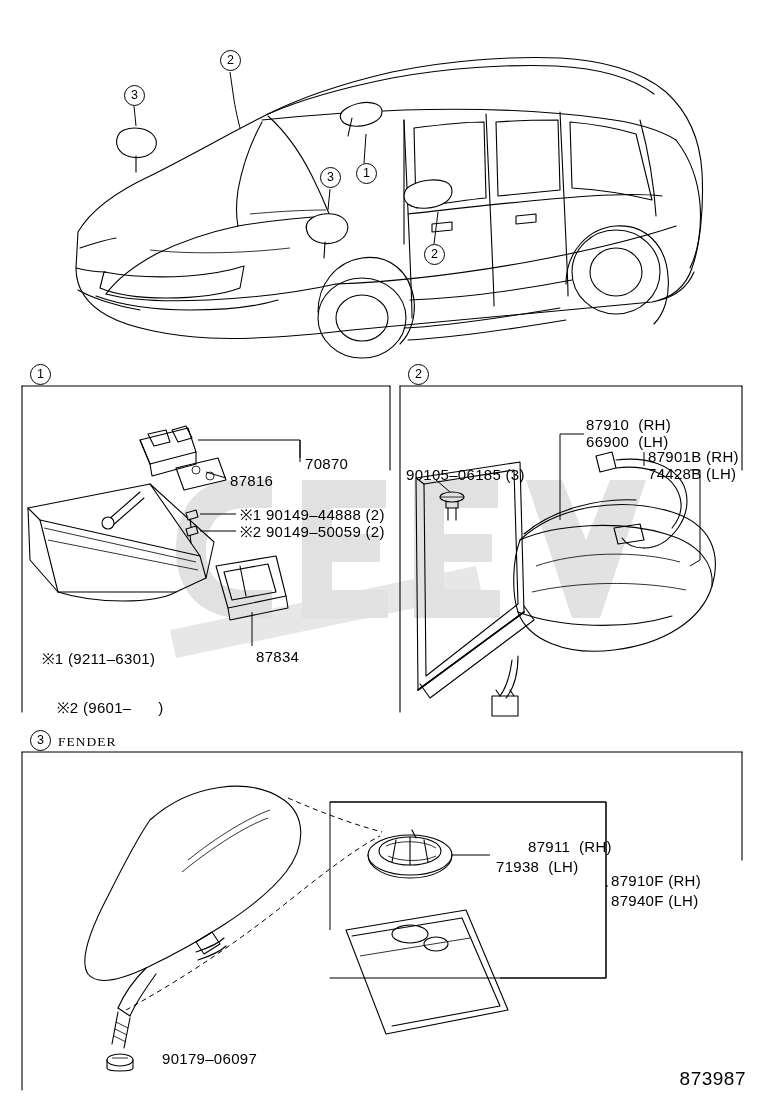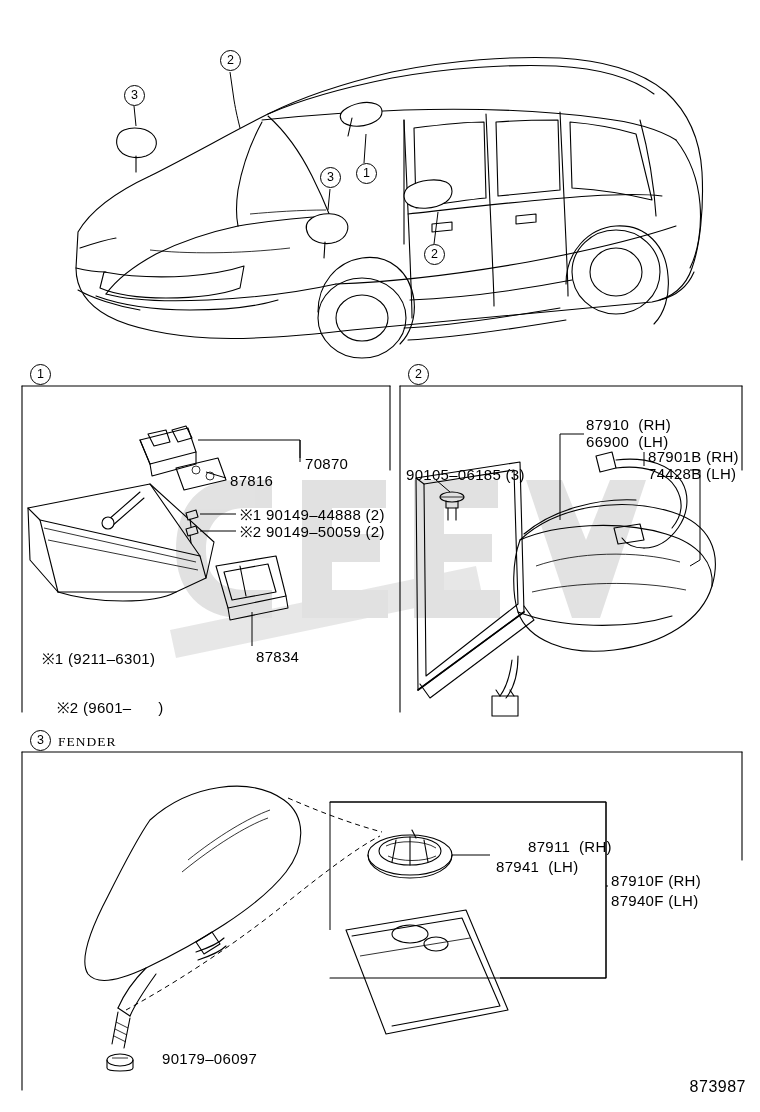--- a/index.html
+++ b/index.html
@@ -46,22 +46,22 @@
     box-sizing: border-box;
   }
   .secttitle {
     position: absolute;
     font-size: 13.5px;
     letter-spacing: 1px;
   }
   .diagcode {
     position: absolute;
     right: 14px;
-    bottom: 16px;
-    font-size: 16px;
+    bottom: 22px;
+    font-size: 19px;
     letter-spacing: 0.5px;
   }
 </style>
 </head>
 <body>
 
 <div class="page">
 
   <svg class="layer" viewBox="0 0 760 1112">
     <defs>
@@ -364,20 +364,20 @@
   <div class="lbl" style="left:42px; top:650px;">※1 (9211–6301)</div>
   <div class="lbl" style="left:42px; top:699px;margin-left:15px;">※2 (9601–      )</div>
 
   <div class="lbl" style="left:586px; top:416px;">87910  (RH)</div>
   <div class="lbl" style="left:586px; top:433px;">66900  (LH)</div>
   <div class="lbl" style="left:648px; top:448px;text-align:center;">87901B (RH)</div>
   <div class="lbl" style="left:648px; top:465px;">74428B (LH)</div>
   <div class="lbl" style="left:406px; top:466px;text-align:right;">90105–06185 (3)</div>
 
   <div class="lbl" style="left:496px; top:838px;margin-left:32px;">87911  (RH)</div>
-  <div class="lbl" style="left:496px; top:858px;">87941  (LH)</div>
+  <div class="lbl" style="left:496px; top:858px;">71938  (LH)</div>
   <div class="lbl" style="left:611px; top:872px;">87910F (RH)</div>
   <div class="lbl" style="left:611px; top:892px;">87940F (LH)</div>
   <div class="lbl" style="left:162px; top:1050px;">90179–06097</div>
 
   <div class="diagcode">873987</div>
 
 </div>
 
 </body></html>

